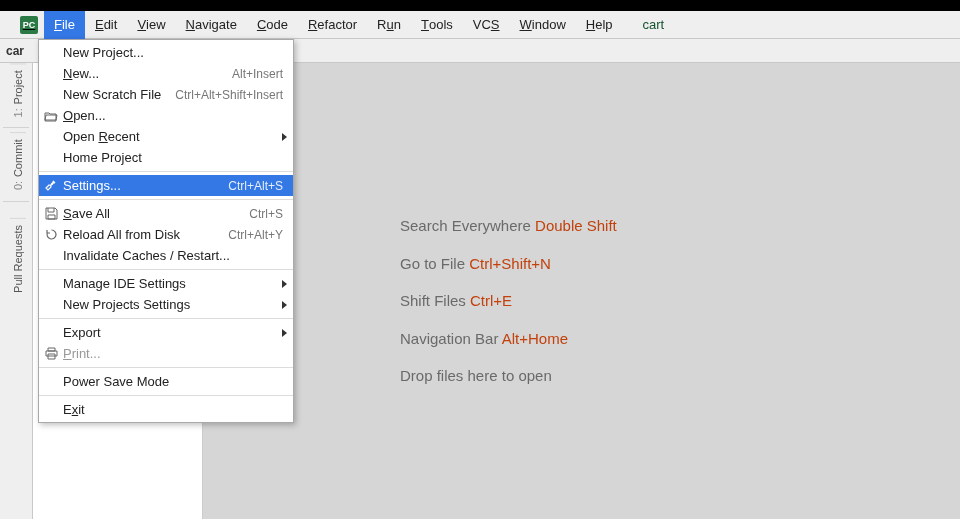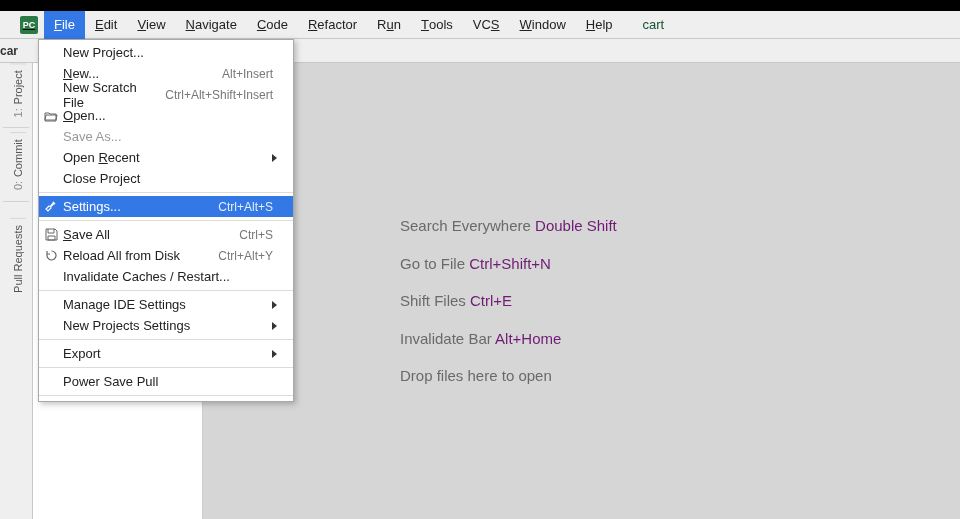--- a/index.html
+++ b/index.html
@@ -56,20 +56,21 @@
 .menu-breadcrumb {
   color: #14532d;
   padding-left: 20px;
 }
 .toolbar {
   height: 24px;
   background: #efefef;
   border-bottom: 1px solid #c8c8c8;
   display: flex;
   align-items: center;
+  padding-left: 6px;
 }
 .toolbar-label {
   font-weight: 600;
   color: #333;
   font-size: 12px;
 }
 .main-area {
   position: absolute;
   top: 63px;
   left: 0;
@@ -124,21 +125,21 @@
   background: #fff;
   border: 1px solid #a9a9a9;
   box-shadow: 2px 2px 6px rgba(0,0,0,0.25);
   z-index: 100;
   padding: 2px 0;
 }
 .dd-item {
   display: flex;
   align-items: center;
   height: 21px;
-  padding: 0 20px 0 24px;
+  padding: 0 10px 0 24px;
   color: #222;
   cursor: default;
   position: relative;
 }
 .dd-item.hi {
   background: #3478e5;
   color: #fff;
 }
 .dd-item.disabled { color: #999; }
 .dd-icon {
@@ -176,21 +177,21 @@
   top: 50%;
   transform: translate(-50%, -50%);
   color: #6a6a6a;
   font-size: 15px;
   line-height: 2.5;
   text-align: left;
   width: 420px;
   margin-left: 130px;
   margin-top: 10px;
 }
-.welcome .kb { color: #701a75; }
+.welcome .kb { color: #c2410c; }
 svg { display: block; }
 </style>
 </head>
 <body>
 
 <div class="titlebar"></div>
 
 <div class="menubar">
   <div class="app-icon">
     <span class="app-icon-inner">PC</span>
@@ -234,21 +235,21 @@
         </div>
       </div>
   </div>
   <div class="toolpanel"></div>
 
   <div class="welcome">
     <div id="welcome-lines">
         <div><span>Search Everywhere </span><span class="kb">Double Shift</span></div>
         <div><span>Go to File </span><span class="kb">Ctrl+Shift+N</span></div>
         <div><span>Shift Files </span><span class="kb">Ctrl+E</span></div>
-        <div><span>Invalidate Bar </span><span class="kb">Alt+Home</span></div>
+        <div><span>Navigation Bar </span><span class="kb">Alt+Home</span></div>
         <div><span>Drop files here to open</span></div>
       </div>
   </div>
 </div>
 
 <div class="dropdown" id="file-dropdown">
     <div class="dd-item">
       <span class="dd-label">New Project...</span>
     </div>
     <div class="dd-item">
@@ -260,29 +261,26 @@
       <span class="dd-shortcut">Ctrl+Alt+Shift+Insert</span>
     </div>
     <div class="dd-item">
       <span class="dd-icon">
         <svg width="14" height="12" viewBox="0 0 14 12">
           <path d="M1 3h4l1 1h6v7H1z M2 5h11l-1 5H1z" fill="none" stroke="#666" stroke-width="1"></path>
         </svg>
       </span>
       <span class="dd-label"><u>O</u>pen...</span>
     </div>
-    <div class="dd-item disabled">
-      <span class="dd-label">Save As...</span>
-    </div>
     <div class="dd-item">
       <span class="dd-label">Open <u>R</u>ecent</span>
       <span class="dd-arrow"></span>
     </div>
     <div class="dd-item">
-      <span class="dd-label">Close Project</span>
+      <span class="dd-label">Home Project</span>
     </div>
     <div class="dd-sep"></div>
     <div class="dd-item hi">
       <span class="dd-icon">
         <svg width="14" height="14" viewBox="0 0 14 14">
           <path d="M9 2a3 3 0 0 1-4 4L2 9l2 2 3-3a3 3 0 0 1 4-4z" fill="none" stroke="#fff" stroke-width="1.2"></path>
         </svg>
       </span>
       <span class="dd-label">Settings...</span>
       <span class="dd-shortcut">Ctrl+Alt+S</span>
@@ -316,18 +314,29 @@
     </div>
     <div class="dd-item">
       <span class="dd-label">New Projects Settings</span>
       <span class="dd-arrow"></span>
     </div>
     <div class="dd-sep"></div>
     <div class="dd-item">
       <span class="dd-label">Export</span>
       <span class="dd-arrow"></span>
     </div>
-    <div class="dd-sep"></div>
-    <div class="dd-item">
-      <span class="dd-label">Power Save Pull</span>
-    </div>
-    <div class="dd-sep"></div>
+    <div class="dd-item disabled">
+      <span class="dd-icon">
+        <svg width="13" height="13" viewBox="0 0 13 13">
+          <path d="M3 1h7v3H3z M1 4h11v5H1z M3 7h7v5H3z" fill="none" stroke="#666" stroke-width="1"></path>
+        </svg>
+      </span>
+      <span class="dd-label"><u>P</u>rint...</span>
+    </div>
+    <div class="dd-sep"></div>
+    <div class="dd-item">
+      <span class="dd-label">Power Save Mode</span>
+    </div>
+    <div class="dd-sep"></div>
+    <div class="dd-item">
+      <span class="dd-label">E<u>x</u>it</span>
+    </div>
   </div>
 
 </body></html>

